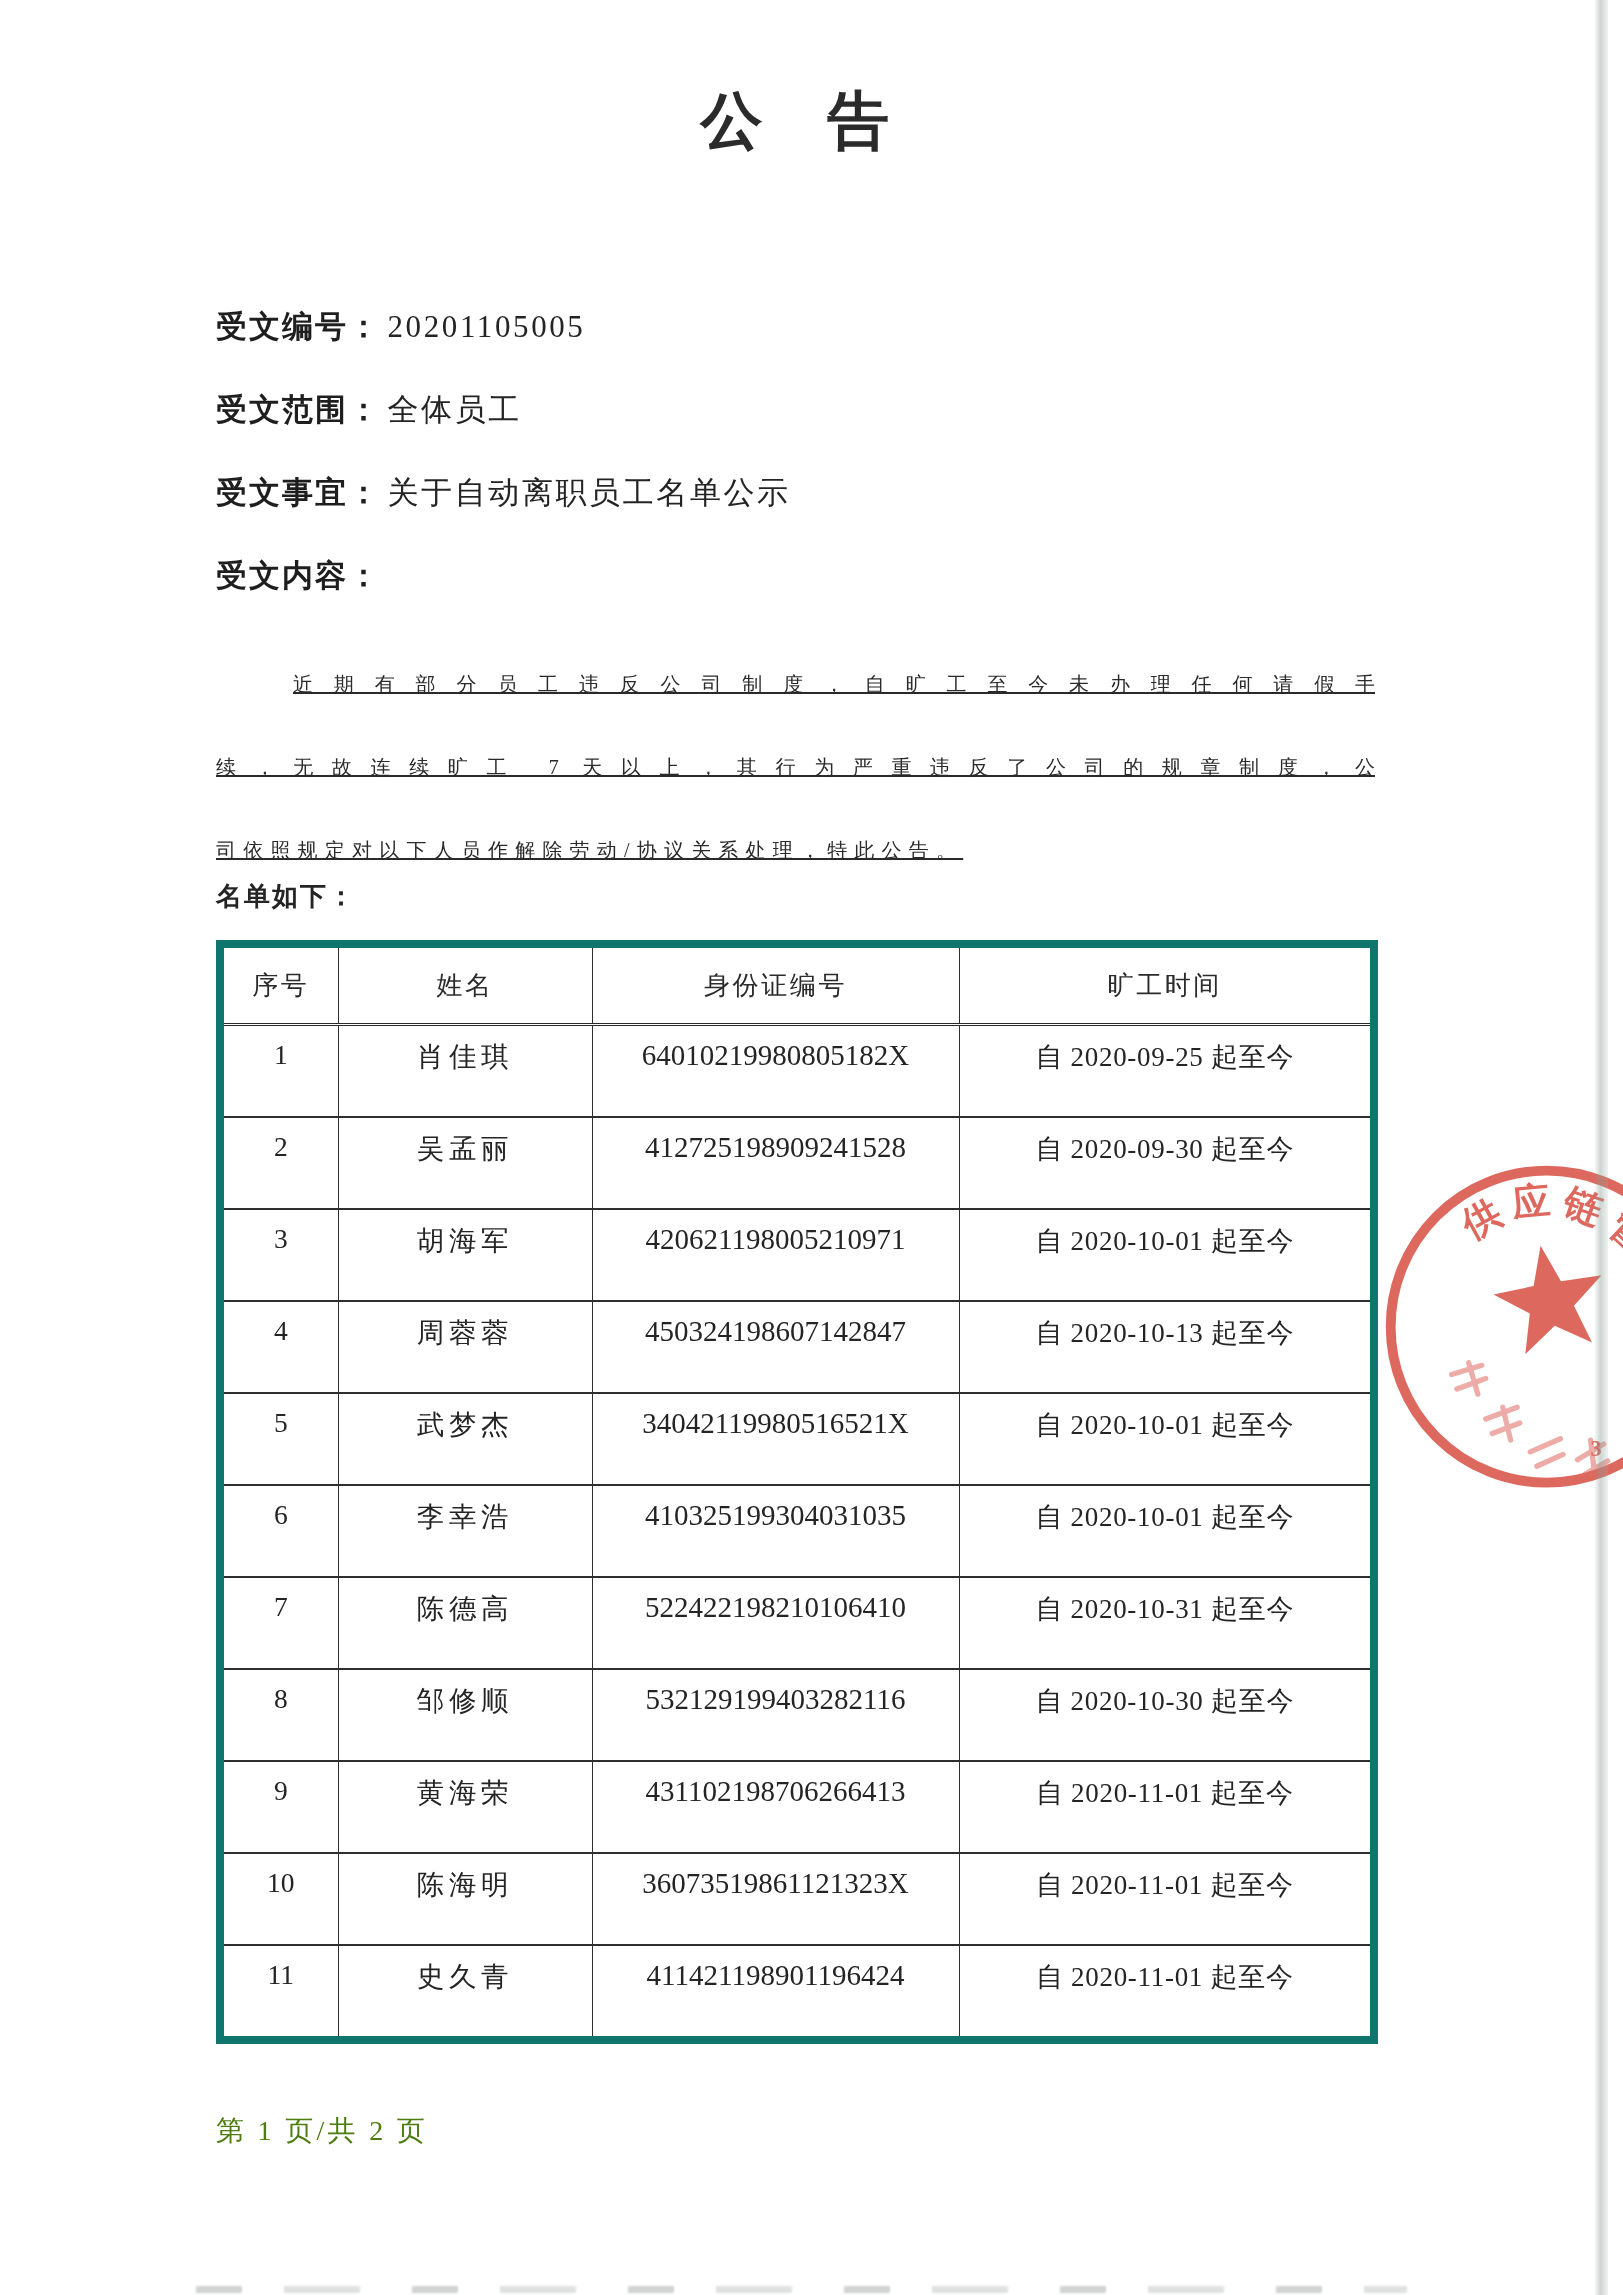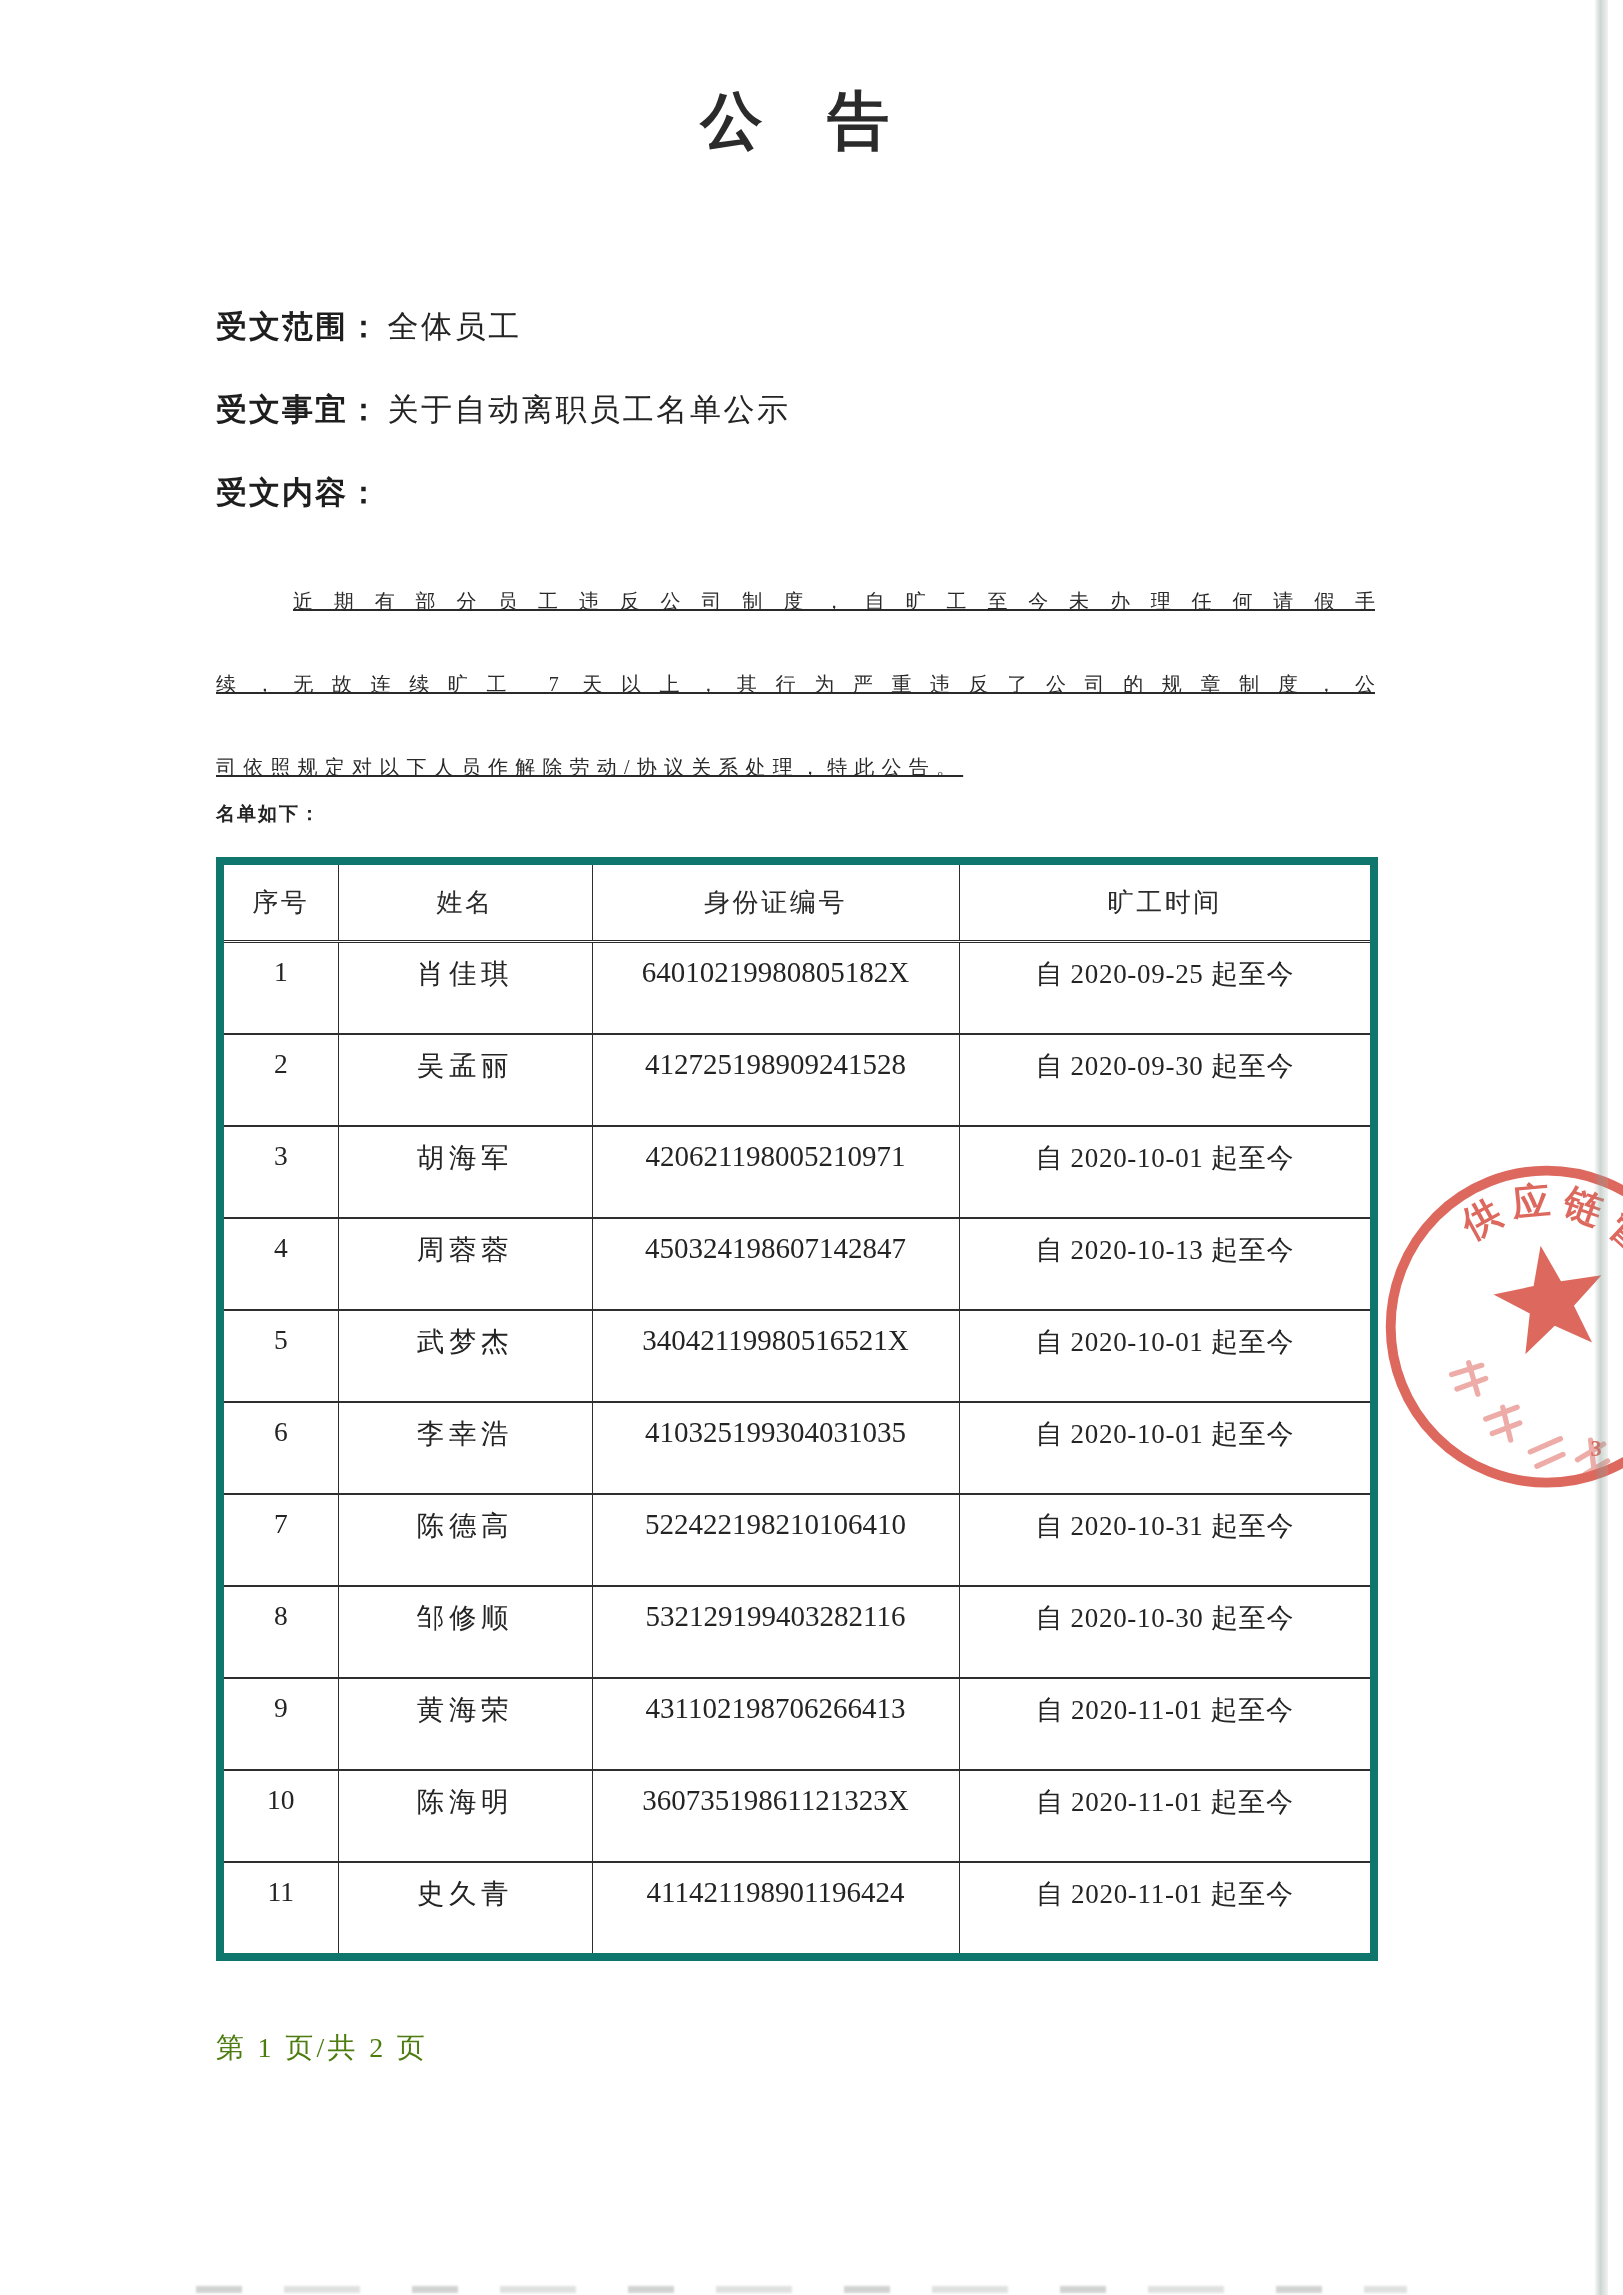--- a/index.html
+++ b/index.html
@@ -30,21 +30,21 @@
   .para{margin-top:51px;}
   .para-line{
     font-size:20px;line-height:83px;width:1159px;color:#2a2a2a;text-decoration:underline;
   }
   .para-line.fill{text-align:justify;text-align-last:justify;}
   .para-line.indent{text-indent:77px;}
   .para-line.tail{letter-spacing:7.2px;}
 
   .list-intro{
     margin-top:-10.5px;
-    font-size:19px;line-height:30px;font-weight:600;letter-spacing:2px;
+    font-size:26px;line-height:30px;font-weight:600;letter-spacing:2px;
   }
 
   table.roster{
     margin-top:28px;
     border-collapse:collapse;table-layout:fixed;
     width:1153px;
   }
   table.roster col.c-idx{width:118px;}
   table.roster col.c-name{width:254px;}
   table.roster col.c-id{width:367px;}
@@ -94,20 +94,23 @@
 </style>
 </head>
 <body>
 
 <div class="page">
   <div class="content">
 
     <h1 class="title">公　告</h1>
 
     <div class="meta">
+      <div class="meta-row">
+        <span class="meta-label">受文编号：</span><span class="meta-value">20201105005</span>
+      </div>
       <div class="meta-row">
         <span class="meta-label">受文范围：</span><span class="meta-value">全体员工</span>
       </div>
       <div class="meta-row">
         <span class="meta-label">受文事宜：</span><span class="meta-value">关于自动离职员工名单公示</span>
       </div>
       <div class="meta-row">
         <span class="meta-label">受文内容：</span><span class="meta-value"></span>
       </div>
     </div>

